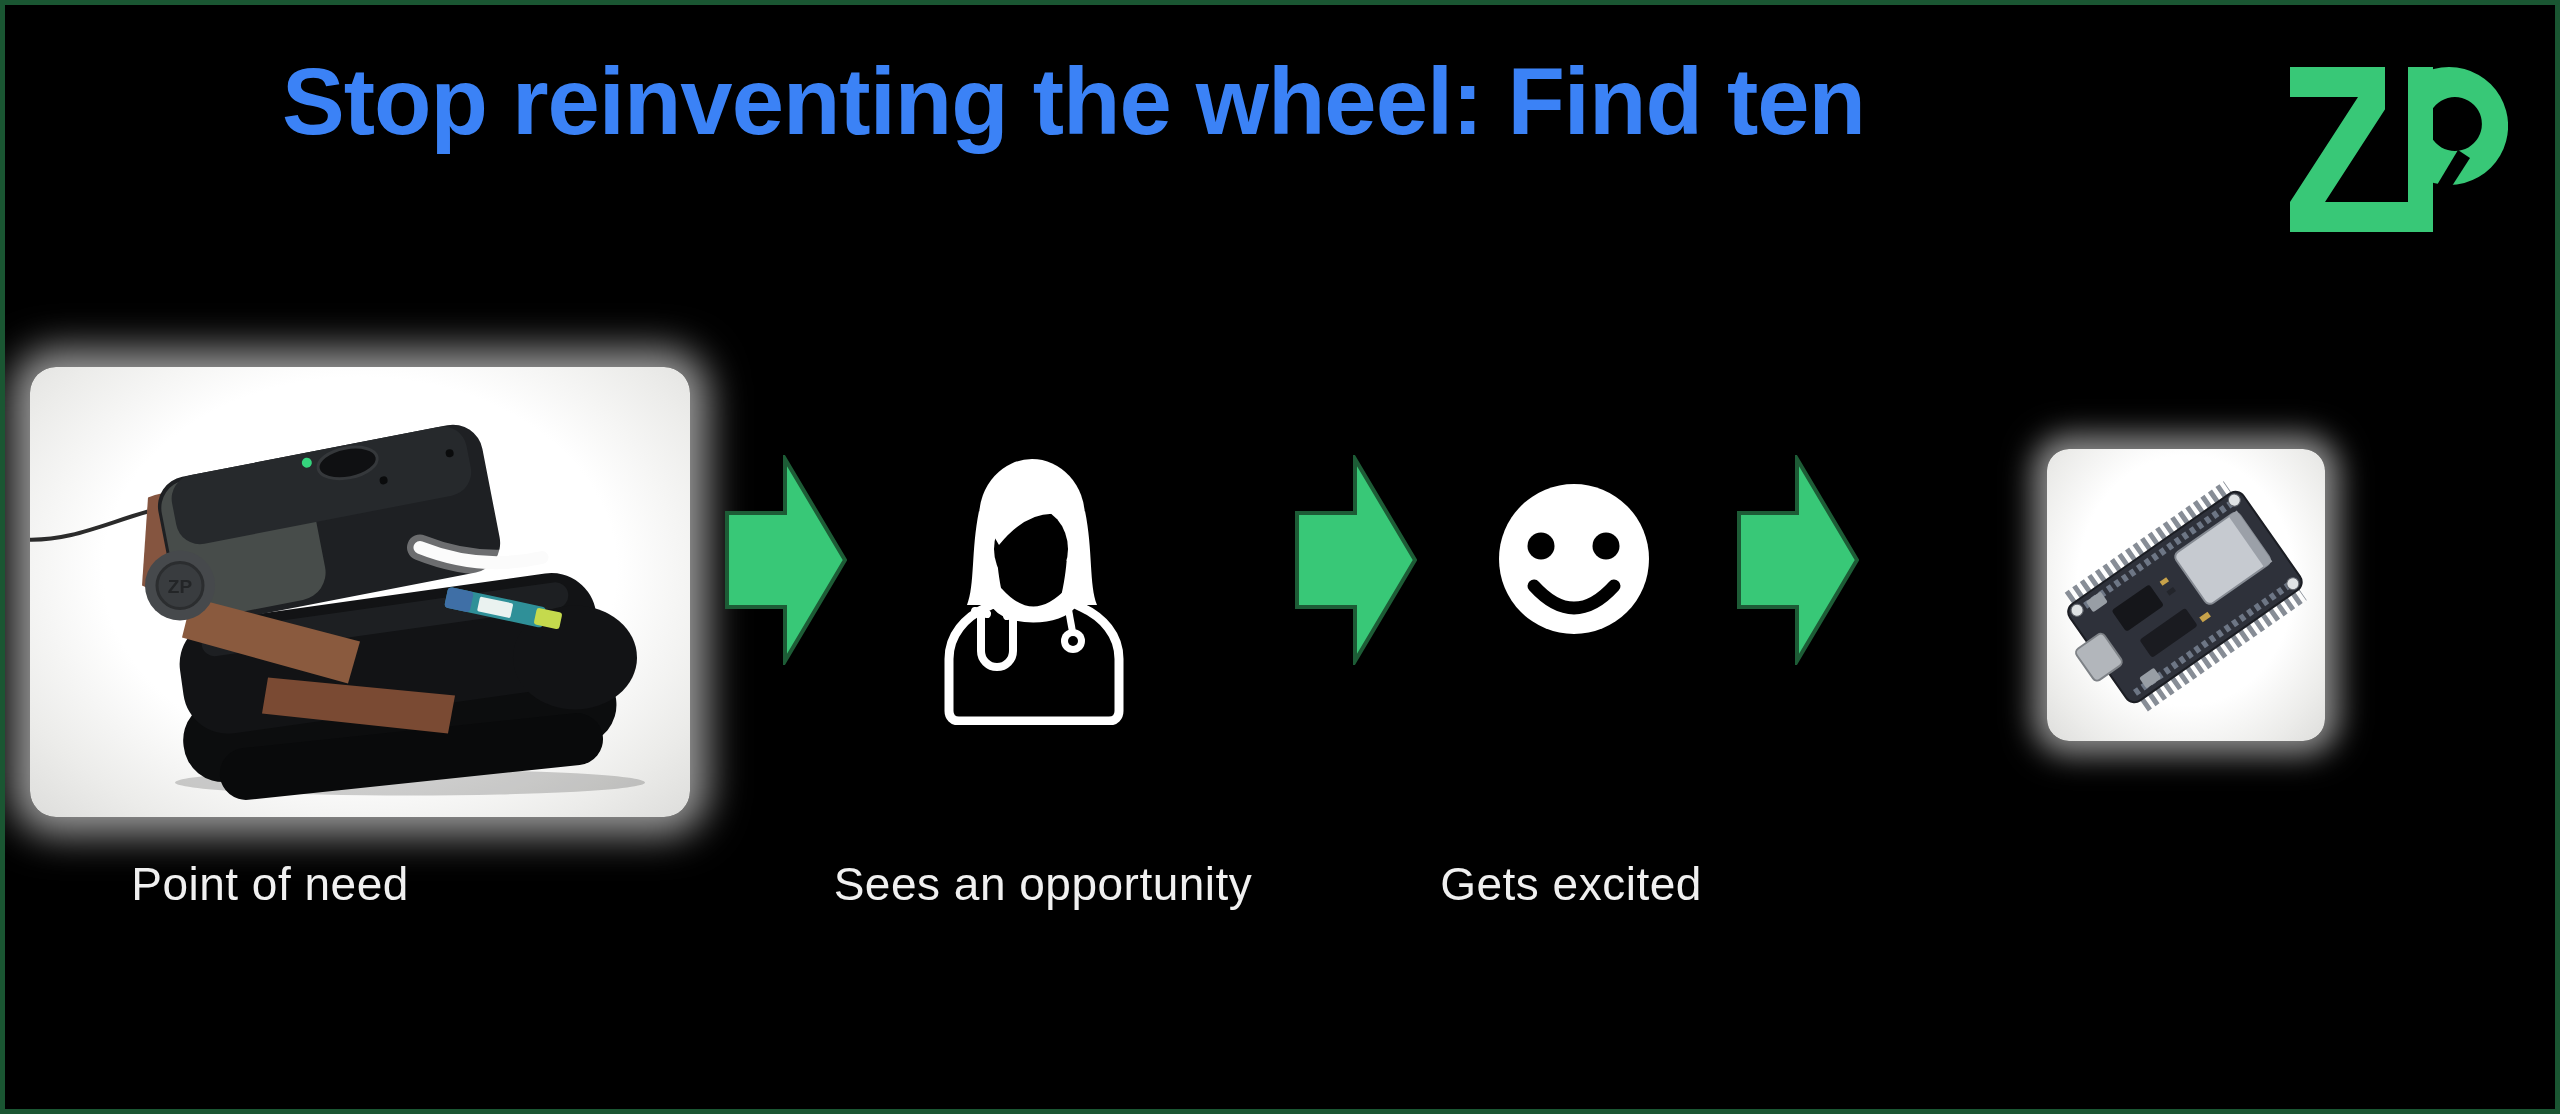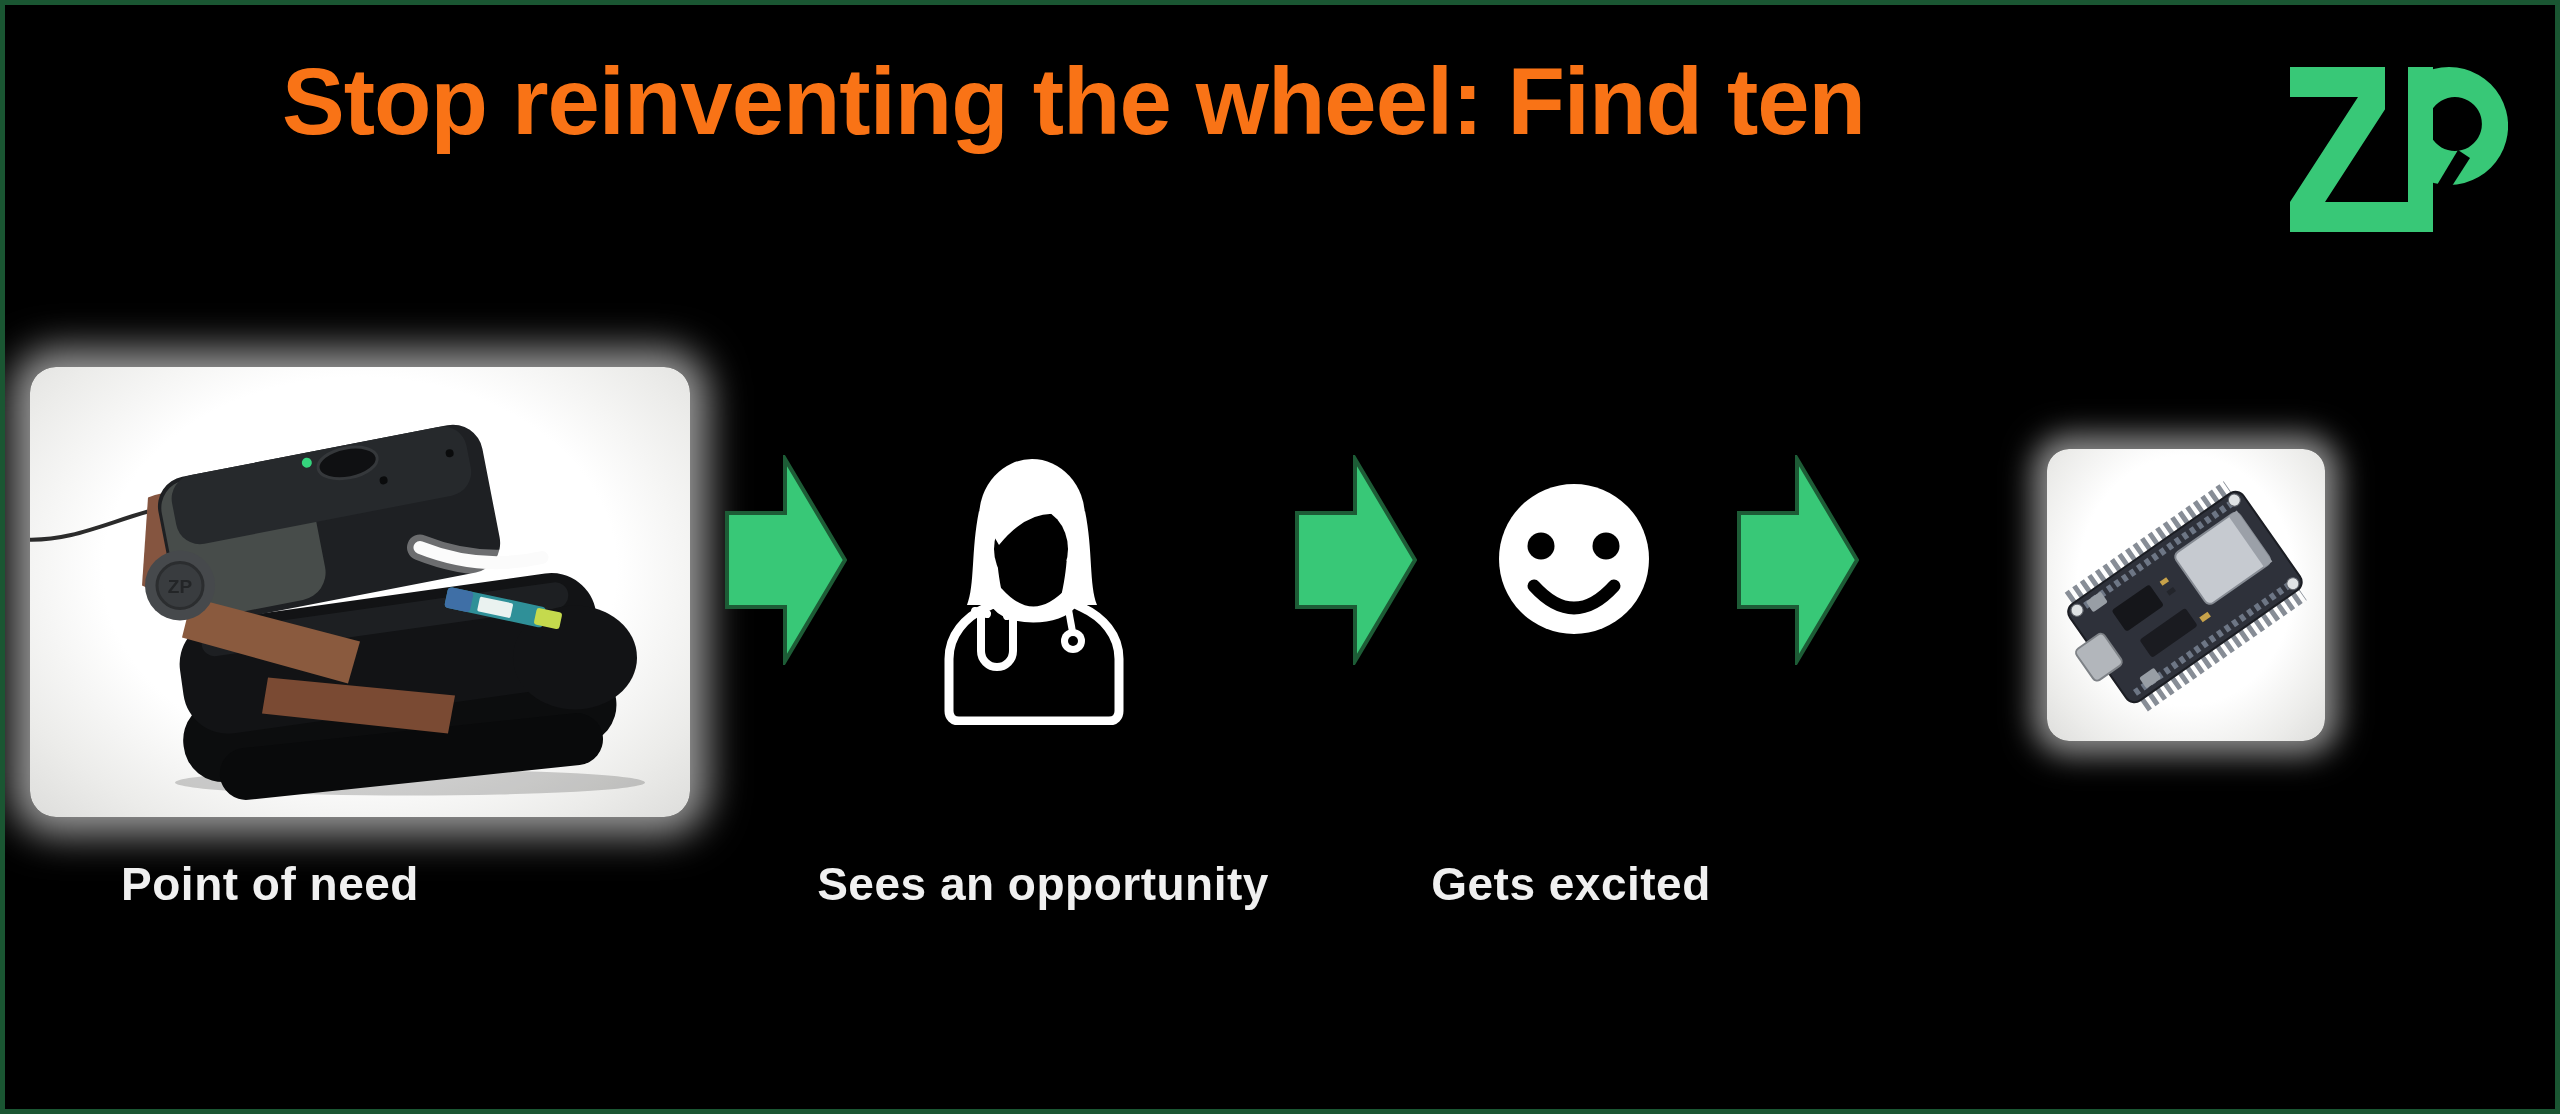--- a/index.html
+++ b/index.html
@@ -3,38 +3,38 @@
 <meta charset="utf-8">
 <style>
   html,body{margin:0;padding:0;background:#000;}
   .slide{
     position:relative;width:2560px;height:1114px;box-sizing:border-box;
     background:#000;border:5px solid #1a5632;overflow:hidden;
     font-family:"Liberation Sans",sans-serif;
   }
   .title{
     position:absolute;left:277px;top:40px;width:1960px;
-    color:#f97316;font-size:94px;font-weight:700;letter-spacing:-1px;line-height:114px;
+    color:#3b82f6;font-size:94px;font-weight:700;letter-spacing:-1px;line-height:114px;
   }
   .logo{position:absolute;left:2285px;top:62px;width:218px;height:166px;}
   .card{position:absolute;border-radius:26px;overflow:hidden;
     background:radial-gradient(ellipse at 50% 45%, #ffffff 55%, #ececea 82%, #dddddb 100%);}
   .photo-card{left:25px;top:362px;width:660px;height:450px;
     box-shadow:0 0 38px 18px rgba(255,255,255,0.60);}
   .board-card{left:2042px;top:444px;width:278px;height:292px;border-radius:22px;
     box-shadow:0 0 30px 14px rgba(255,255,255,0.55);}
   .card svg{display:block;width:100%;height:100%;}
   .arrow{position:absolute;top:450px;width:122px;height:210px;}
   .arrow polygon{stroke:#1d5c36;stroke-width:4;stroke-linejoin:miter;}
   .arrow1{left:720px;} .arrow2{left:1290px;} .arrow3{left:1732px;}
   .doctor{position:absolute;left:930px;top:440px;width:198px;height:280px;}
   .smiley{position:absolute;left:1492px;top:477px;width:154px;height:154px;}
   .step-label{
     position:absolute;top:852px;transform:translateX(-50%);
-    color:#f0f0f0;font-size:46px;font-weight:700;letter-spacing:0.5px;white-space:nowrap;
+    color:#f0f0f0;font-size:46px;font-weight:400;letter-spacing:0.5px;white-space:nowrap;
   }
   .label1{left:265px;} .label2{left:1038px;} .label3{left:1566px;} .label4{left:2220px;}
 </style>
 </head>
 <body>
 
 <div class="slide">
 
   <div class="title">
     <div>Stop reinventing the wheel: Find ten</div>

